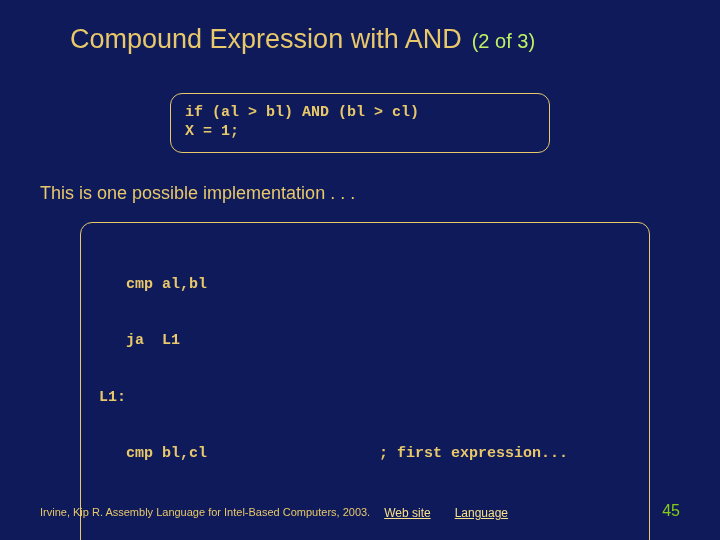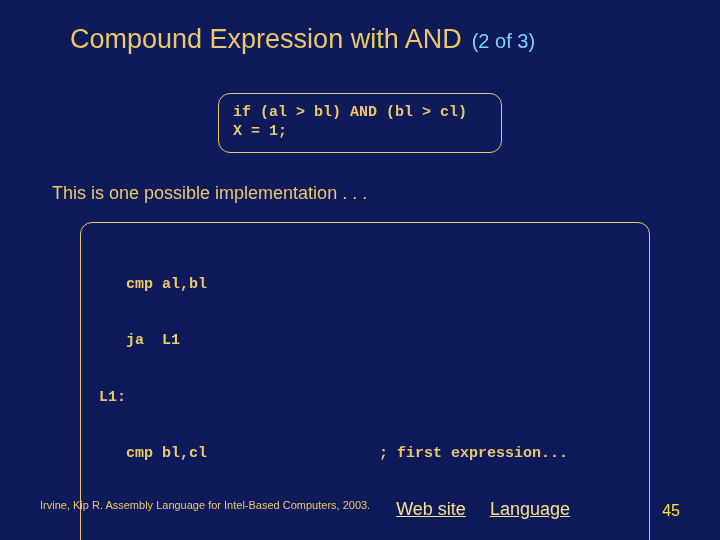--- a/index.html
+++ b/index.html
@@ -25,39 +25,38 @@
     margin-left: 30px;
     margin-bottom: 38px;
   }
   .title {
     font-size: 27px;
     font-weight: normal;
     color: #e8c86a;
   }
   .subtitle {
     font-size: 20px;
-    color: #7dd3fc;
+    color: #bef264;
   }
   .pseudo-box {
     border: 1px solid #e8c86a;
     background: #0e1a5a;
     padding: 10px 14px 10px 14px;
     margin: 0 auto 30px auto;
-    width: 284px;
+    width: 380px;
     font-family: "Courier New", Courier, monospace;
     font-size: 15px;
     font-weight: bold;
     color: #e8c86a;
     line-height: 1.25;
   }
   .caption {
     font-size: 18px;
     color: #e8c86a;
     margin-bottom: 18px;
-    margin-left: 12px;
   }
   .code-box {
     border: 1px solid #e8c86a;
     background: #0e1a5a;
     padding: 16px 18px 16px 18px;
     margin-left: 40px;
     width: 570px;
     font-family: "Courier New", Courier, monospace;
     font-size: 15px;
     font-weight: bold;
@@ -75,36 +74,36 @@
     bottom: 20px;
     left: 40px;
     right: 40px;
     display: flex;
     align-items: flex-start;
     font-size: 11px;
     color: #e8c86a;
   }
   .footer-cite { flex: 0 0 auto; }
   .footer-links {
-    margin-left: 26px;
+    margin-left: 14px;
     display: flex;
     gap: 24px;
-    font-size: 18px;
+    font-size: 12px;
   }
   .footer-links span {
     color: #f7e08a;
     text-decoration: underline;
     cursor: pointer;
   }
   .page-num {
     position: absolute;
     right: 0;
     bottom: 0;
     font-size: 16px;
-    color: #fde047;
+    color: #84cc16;
   }
 </style>
 </head>
 <body>
 
 <div class="slide">
 
   <div class="title-row">
     <span class="title">Compound Expression with AND</span>
     <span class="subtitle">(2 of 3)</span>

